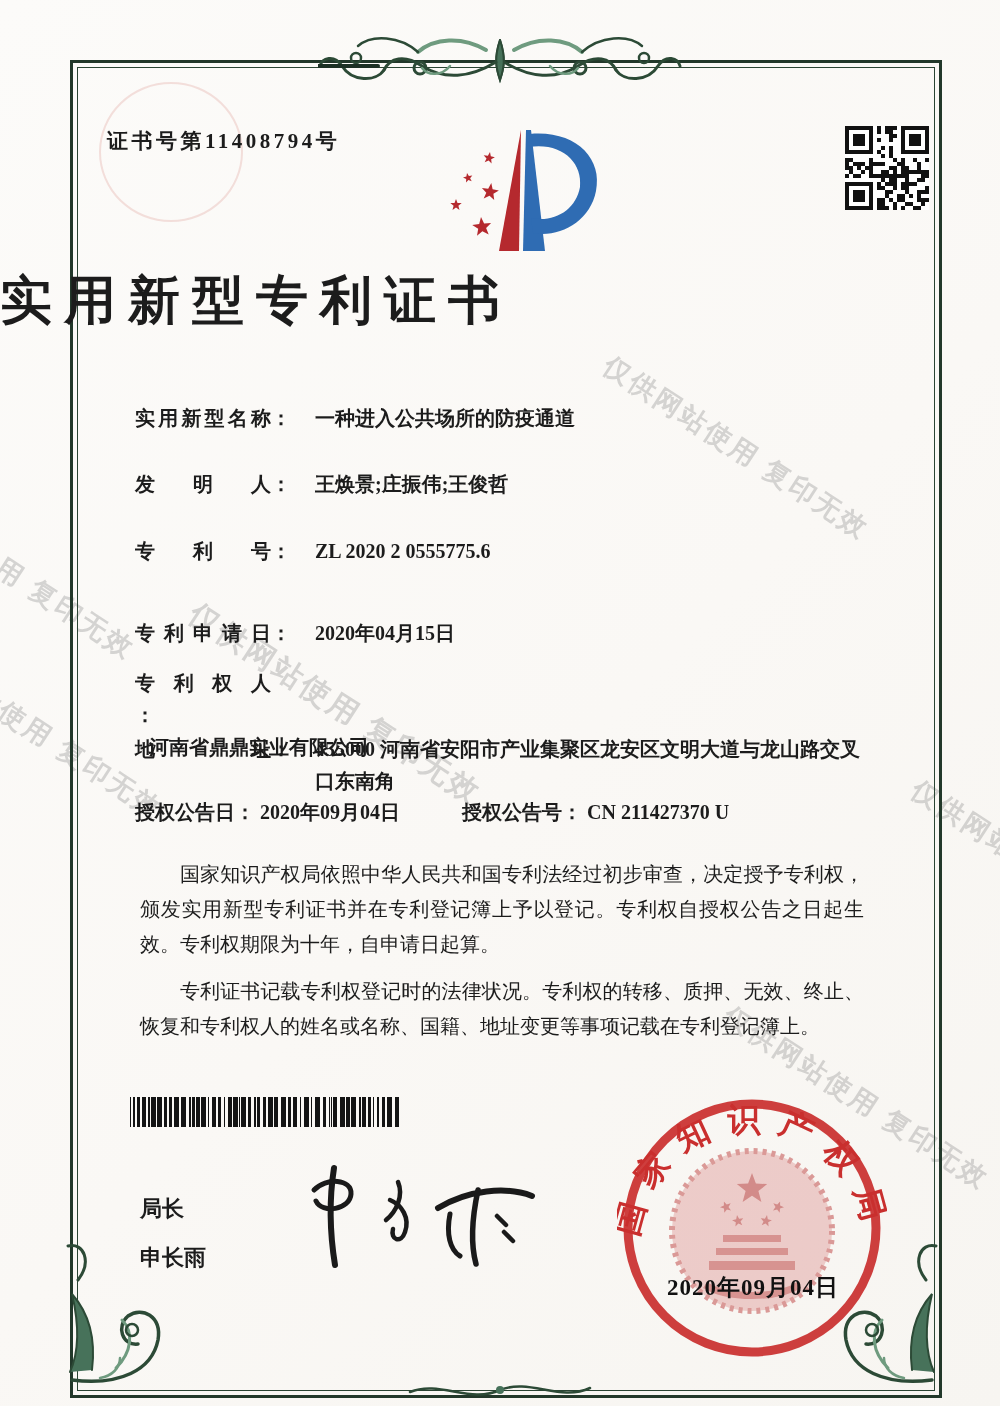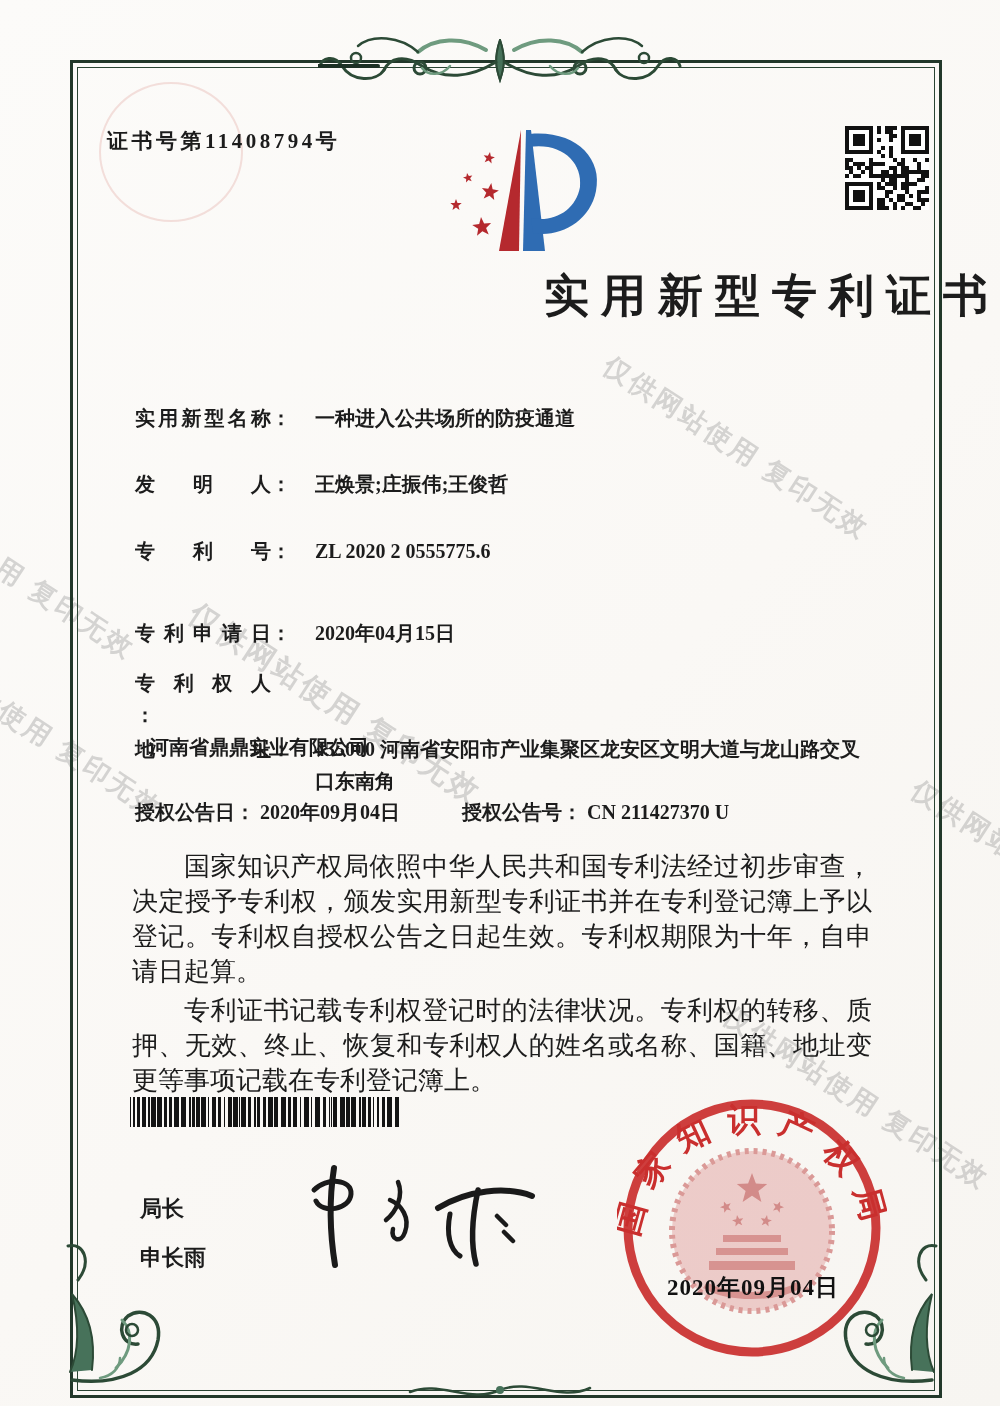--- a/index.html
+++ b/index.html
@@ -16,32 +16,32 @@
   
   .frame-outer{position:absolute;left:70px;top:60px;width:866px;height:1332px;
       border:3px solid #22382a;z-index:2;}
   .frame-inner{position:absolute;left:4px;top:4px;right:4px;bottom:4px;border:1.5px solid #2a4433;}
   .ornament{position:absolute;z-index:3;}
   
   .cert-no{position:absolute;left:107px;top:127px;font-size:21px;font-weight:600;
       letter-spacing:3.5px;z-index:4;}
   .logo{position:absolute;left:423px;top:114px;z-index:4;}
   .qr{position:absolute;left:845px;top:126px;z-index:4;}
-  .title{position:absolute;left:0;right:0;top:266px;text-align:right;font-size:45px;
+  .title{position:absolute;left:0;right:0;top:266px;text-align:left;font-size:52px;
       font-weight:700;letter-spacing:12px;z-index:4;}
   .field-row{position:absolute;left:135px;display:flex;align-items:flex-start;
       font-size:20px;font-weight:600;z-index:4;line-height:32px;}
   .field-label{display:inline-block;width:136px;text-align:justify;text-align-last:justify;}
   .field-colon{margin-right:10px;}
   .field-value{max-width:560px;margin-left:14px;}
   .grant-row{position:absolute;left:135px;top:799px;width:740px;display:flex;
       font-size:20px;font-weight:600;z-index:4;}
   .grant-right{margin-left:62px;}
   .paragraphs{position:absolute;left:128px;top:845px;width:748px;z-index:4;}
-  .paragraphs p{margin:4px;font-size:26px;line-height:35px;text-indent:2em;
+  .paragraphs p{margin:12px;font-size:20px;line-height:35px;text-indent:2em;
       text-align:justify;font-weight:500;}
   .barcode{position:absolute;left:130px;top:1097px;z-index:4;}
   .signer{position:absolute;left:140px;top:1194px;font-size:22px;font-weight:700;z-index:4;}
   .signer .name{margin-top:19px;}
   .signature{position:absolute;left:292px;top:1160px;z-index:4;}
   .seal{position:absolute;left:617px;top:1093px;z-index:5;mix-blend-mode:multiply;}
   .seal-date{position:absolute;left:622px;top:1272px;width:262px;text-align:center;
       font-size:23px;font-weight:700;letter-spacing:1px;color:#111;z-index:6;}
   .footer{position:absolute;left:0;right:0;top:1348px;text-align:center;font-size:18px;
       font-weight:600;letter-spacing:4px;z-index:4;}

